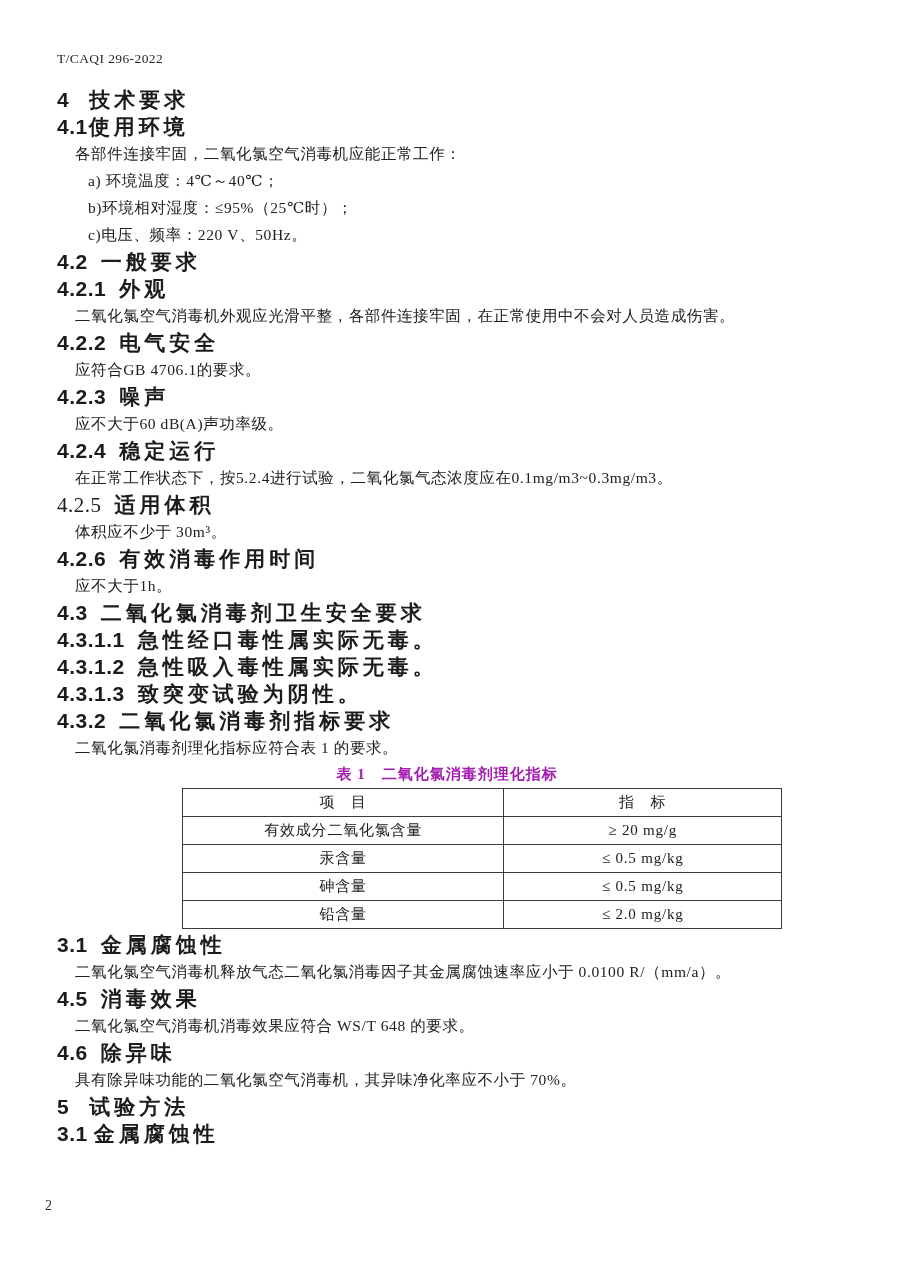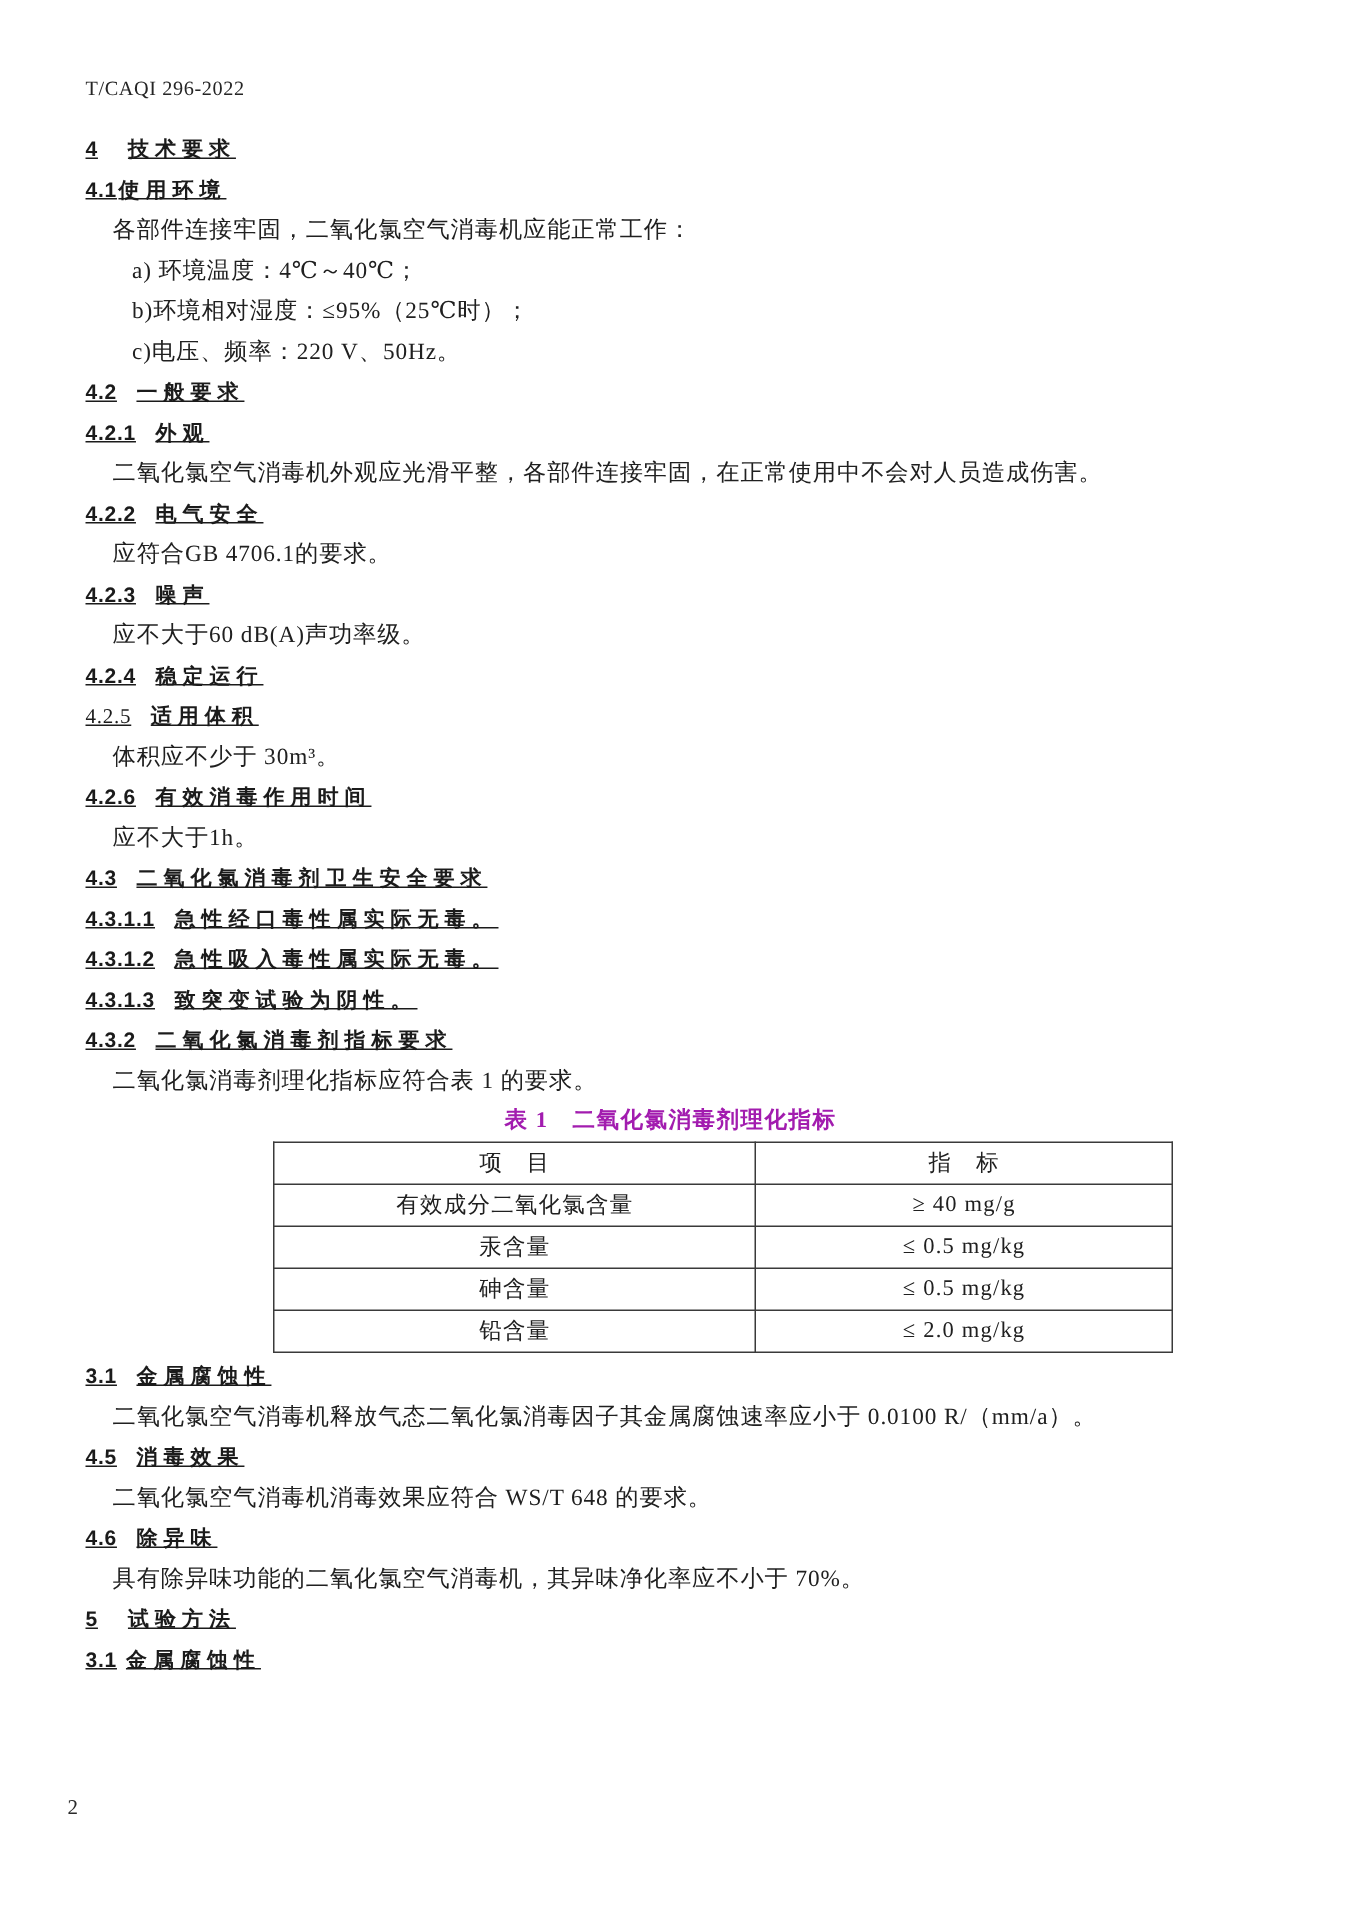--- a/index.html
+++ b/index.html
@@ -7,21 +7,21 @@
     position:relative;width:900px;height:1273px;background:#ffffff;overflow:hidden;
     font-family:"Liberation Serif","DejaVu Serif",serif;color:#1d1d1d;
   }
   .running-header{
     position:absolute;left:57px;top:51px;font-size:13.5px;letter-spacing:0.4px;
     color:#252525;font-family:"Liberation Serif","DejaVu Serif",serif;
   }
   .content{position:absolute;left:57px;top:86px;right:55px;}
   .ln{height:27px;line-height:27px;white-space:nowrap;}
   
-  .h{font-family:"Liberation Sans","DejaVu Sans",sans-serif;font-weight:700;font-size:14px;color:#1b1b1b;text-decoration:underline;}
+  .h{font-family:"Liberation Sans","DejaVu Sans",sans-serif;font-weight:700;font-size:21px;color:#1b1b1b;}
   .h .num{font-weight:700;letter-spacing:0.5px;margin-right:13px;}
   .h .txt{letter-spacing:4px;}
   .h.lvl1 .num{margin-right:20px;}
   .h.tight .num{margin-right:1px;}
   .h.snug .num{margin-right:6px;}
   .h.num-serif .num{font-family:"Liberation Serif","DejaVu Serif",serif;font-weight:400;}
   
   .p{font-size:15.5px;letter-spacing:0.6px;text-indent:18px;color:#202020;}
   .item{font-size:15.5px;letter-spacing:0.6px;margin-left:31px;color:#202020;}
   
@@ -56,20 +56,21 @@
     <div class="ln h"><span class="num">4.2.1</span><span class="txt">外观</span></div>
     <div class="ln p">二氧化氯空气消毒机外观应光滑平整，各部件连接牢固，在正常使用中不会对人员造成伤害。</div>
 
     <div class="ln h"><span class="num">4.2.2</span><span class="txt">电气安全</span></div>
     <div class="ln p">应符合GB 4706.1的要求。</div>
 
     <div class="ln h"><span class="num">4.2.3</span><span class="txt">噪声</span></div>
     <div class="ln p">应不大于60 dB(A)声功率级。</div>
 
     <div class="ln h"><span class="num">4.2.4</span><span class="txt">稳定运行</span></div>
+    <div class="ln p">在正常工作状态下，按5.2.4进行试验，二氧化氯气态浓度应在0.1mg/m3~0.3mg/m3。</div>
 
     <div class="ln h num-serif"><span class="num">4.2.5</span><span class="txt">适用体积</span></div>
     <div class="ln p">体积应不少于 30m³。</div>
 
     <div class="ln h"><span class="num">4.2.6</span><span class="txt">有效消毒作用时间</span></div>
     <div class="ln p">应不大于1h。</div>
 
     <div class="ln h"><span class="num">4.3</span><span class="txt">二氧化氯消毒剂卫生安全要求</span></div>
 
 
@@ -82,21 +83,21 @@
 
     <div class="ln tbl-caption">表 1　二氧化氯消毒剂理化指标</div>
     <table class="tbl">
       <tbody>
           <tr>
         <td class="c1">项　目</td>
         <td>指　标</td>
       </tr>
       <tr>
         <td class="c1">有效成分二氧化氯含量</td>
-        <td>≥ 40 mg/g</td>
+        <td>≥ 20 mg/g</td>
       </tr>
       <tr>
         <td class="c1">汞含量</td>
         <td>≤ 0.5 mg/kg</td>
       </tr>
       <tr>
         <td class="c1">砷含量</td>
         <td>≤ 0.5 mg/kg</td>
       </tr>
       <tr>

